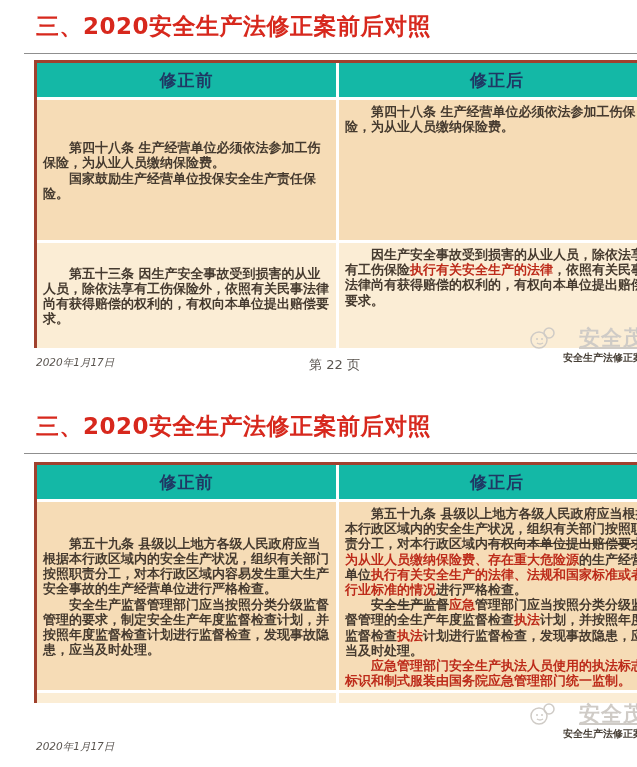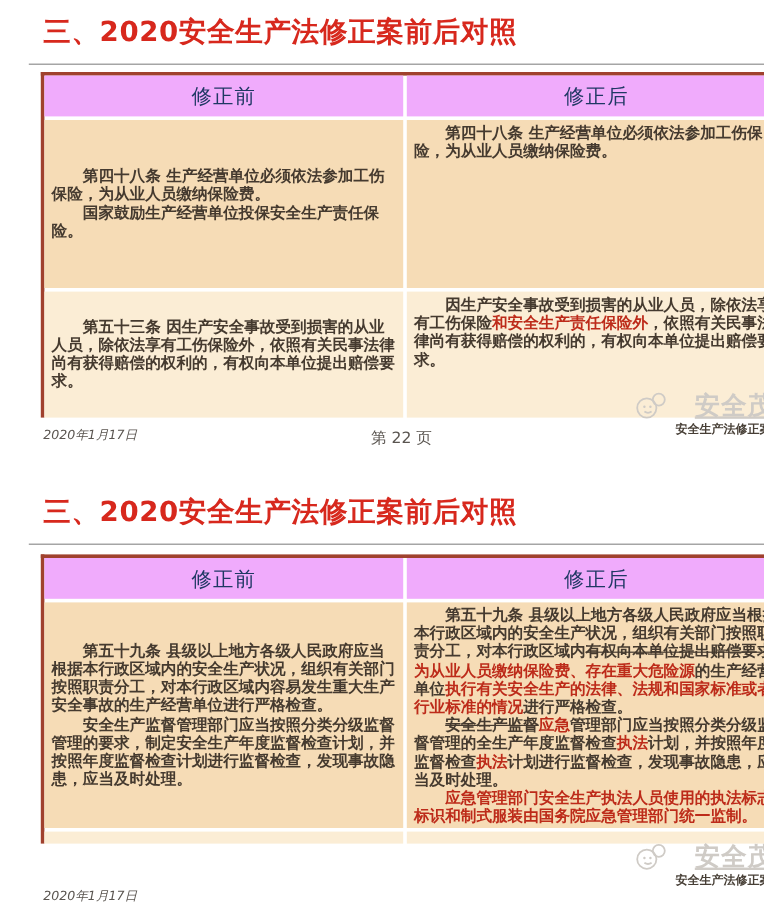--- a/index.html
+++ b/index.html
@@ -22,23 +22,23 @@
   .cmp-table {
     position: absolute; left: 18px; width: 618px;
     display: grid; grid-template-columns: 299px 316px; gap: 3px;
     background: #ffffff;
     border-left: 3px solid #A0412E; border-top: 3px solid #A0412E;
   }
   #slide1 .cmp-table { top: 60px; grid-template-rows: 34px 140px 105px; }
   #slide2 .cmp-table { top: 62px; grid-template-rows: 34px 188px 10px; }
 
   .th {
-    background: #f0abfc; color: #1F3864;
+    background: #14b8a6; color: #1F3864;
     display: flex; align-items: center; justify-content: center;
-    font-size: 17px; font-weight: 400; letter-spacing: 1px;
+    font-size: 17px; font-weight: 700; letter-spacing: 1px;
   }
   .td {
     background: #F6DCB6; padding: 4px 6px 3px 6px;
     font-size: 13px; line-height: 15.2px; font-weight: 600;
     color: #453A2F; overflow: hidden;
   }
   .td.r2 { background: #FBEDD5; }
   .td.left { display: flex; flex-direction: column; justify-content: center; }
   .td p { margin: 0; text-indent: 2em; }
   .s-dark { color: #453A2F; }
@@ -75,21 +75,21 @@
         <p><span class="s-dark">第四十八条  生产经营单位必须依法参加工伤保险，为从业人员缴纳保险费。</span></p>
         <p><span class="s-dark">国家鼓励生产经营单位投保安全生产责任保险。</span></p>
       </div>
     <div class="td r1">
         <p><span class="s-dark">第四十八条  生产经营单位必须依法参加工伤保险，为从业人员缴纳保险费。</span></p>
       </div>
     <div class="td left r2">
         <p><span class="s-dark">第五十三条  因生产安全事故受到损害的从业人员，除依法享有工伤保险外，依照有关民事法律尚有获得赔偿的权利的，有权向本单位提出赔偿要求。</span></p>
       </div>
     <div class="td r2">
-        <p><span class="s-dark">因生产安全事故受到损害的从业人员，除依法享有工伤保险</span><span class="s-red">和安全生产责任保险外</span><span class="s-dark">，依照有关民事法律尚有获得赔偿的权利的，有权向本单位提出赔偿要求。</span></p>
+        <p><span class="s-dark">因生产安全事故受到损害的从业人员，除依法享有工伤保险</span><span class="s-red">执行有关安全生产的法律</span><span class="s-dark">，依照有关民事法律尚有获得赔偿的权利的，有权向本单位提出赔偿要求。</span></p>
       </div>
   </div>
   <div class="watermark">
     <svg width="30" height="24" viewBox="0 0 30 24">
         <g fill="none" stroke="#CFCBC6" stroke-width="1.5">
           <circle cx="10" cy="14" r="8"></circle>
           <circle cx="20" cy="7" r="5"></circle>
           <circle cx="8" cy="13" r="1" fill="#CFCBC6" stroke="none"></circle>
           <circle cx="13" cy="13" r="1" fill="#CFCBC6" stroke="none"></circle>
           <path d="M8 17 q3 2 6 0"></path>

